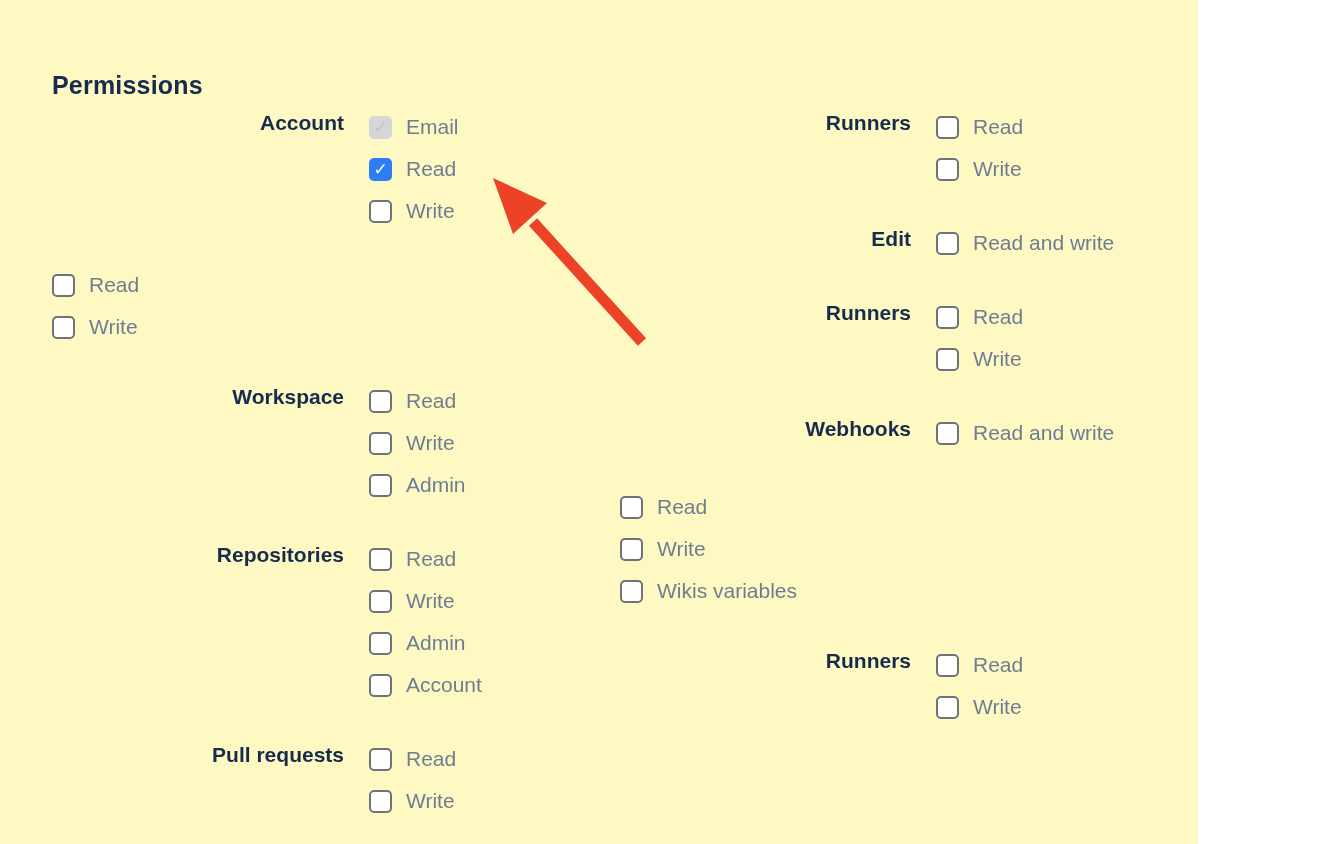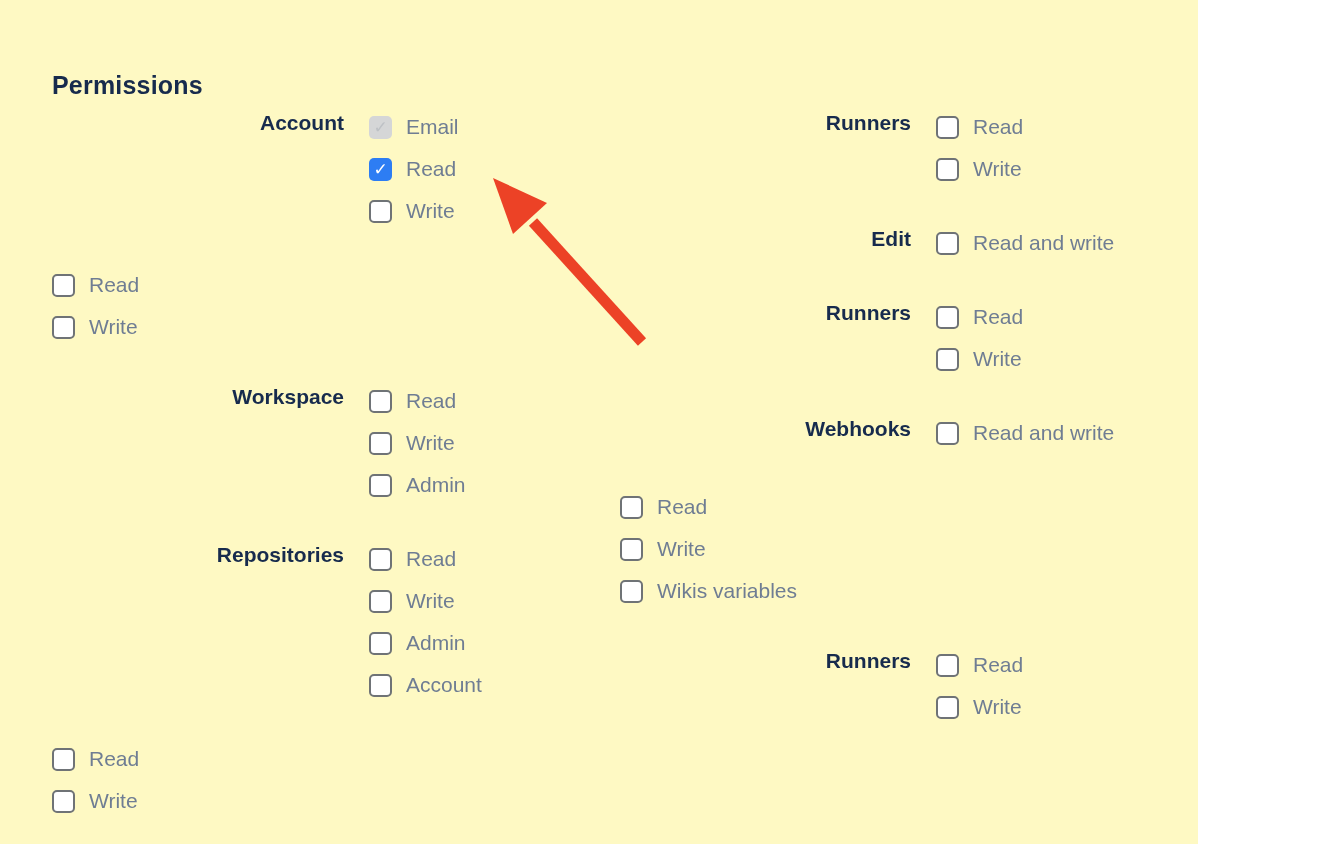--- a/index.html
+++ b/index.html
@@ -159,20 +159,21 @@
               <span class="cbx unchecked"></span>
               <span class="item-label" style="color: rgb(111, 125, 147);">Admin</span>
             </div>
             <div class="perm-row">
               <span class="cbx unchecked"></span>
               <span class="item-label" style="color: rgb(111, 125, 147);">Account</span>
             </div>
           </div>
         </div>
         <div class="perm-group">
+          <div class="perm-label" style="color: rgb(23, 43, 77);"><span class="inner">Pull requests</span></div>
           <div class="perm-items">
             <div class="perm-row">
               <span class="cbx unchecked"></span>
               <span class="item-label" style="color: rgb(111, 125, 147);">Read</span>
             </div>
             <div class="perm-row">
               <span class="cbx unchecked"></span>
               <span class="item-label" style="color: rgb(111, 125, 147);">Write</span>
             </div>
           </div>

